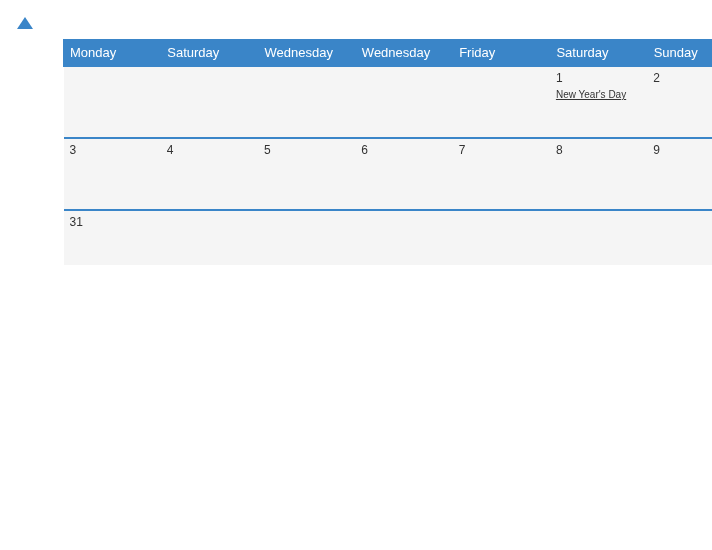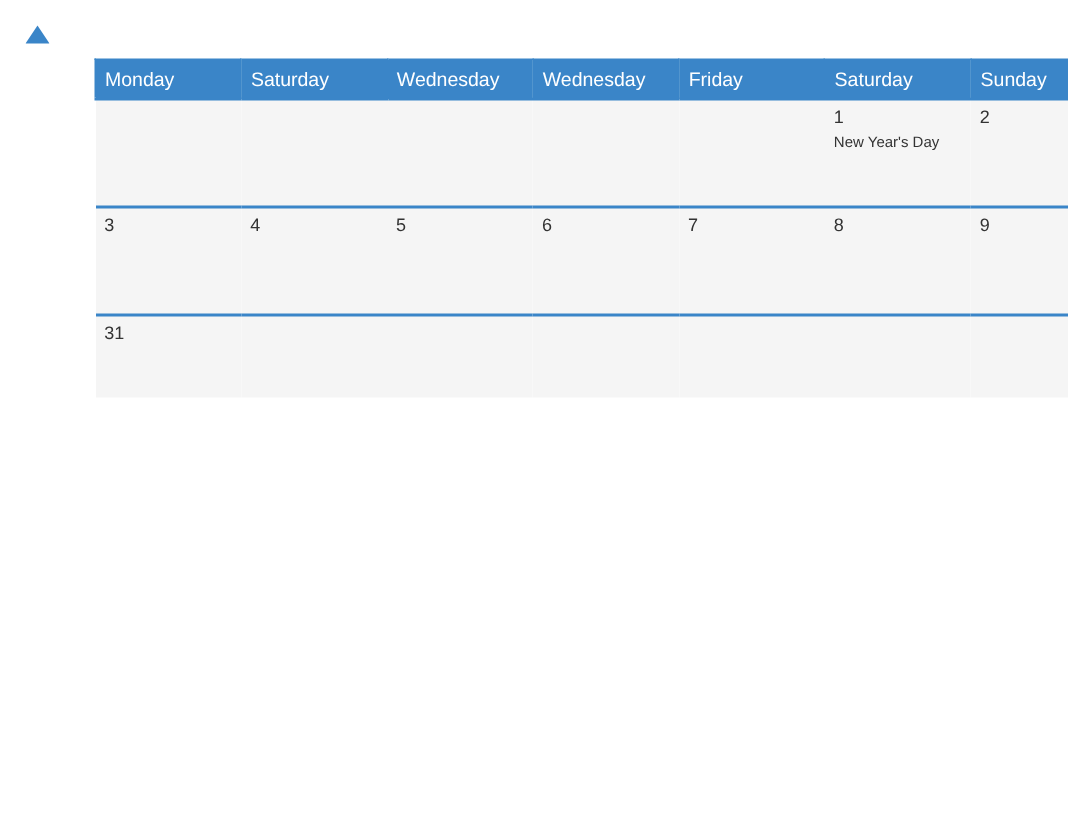--- a/index.html
+++ b/index.html
@@ -87,20 +87,21 @@
     }
     .day-num {
       font-size: 12px;
       color: #333;
       display: block;
       margin-bottom: 2px;
     }
     .holiday-name {
       font-size: 10px;
       color: #333;
+      text-decoration: underline;
     }
     .last-row .day-cell {
       height: 55px;
     }
   </style>
 </head>
 <body>
 
 <div class="calendar-container">
   <div class="header">

